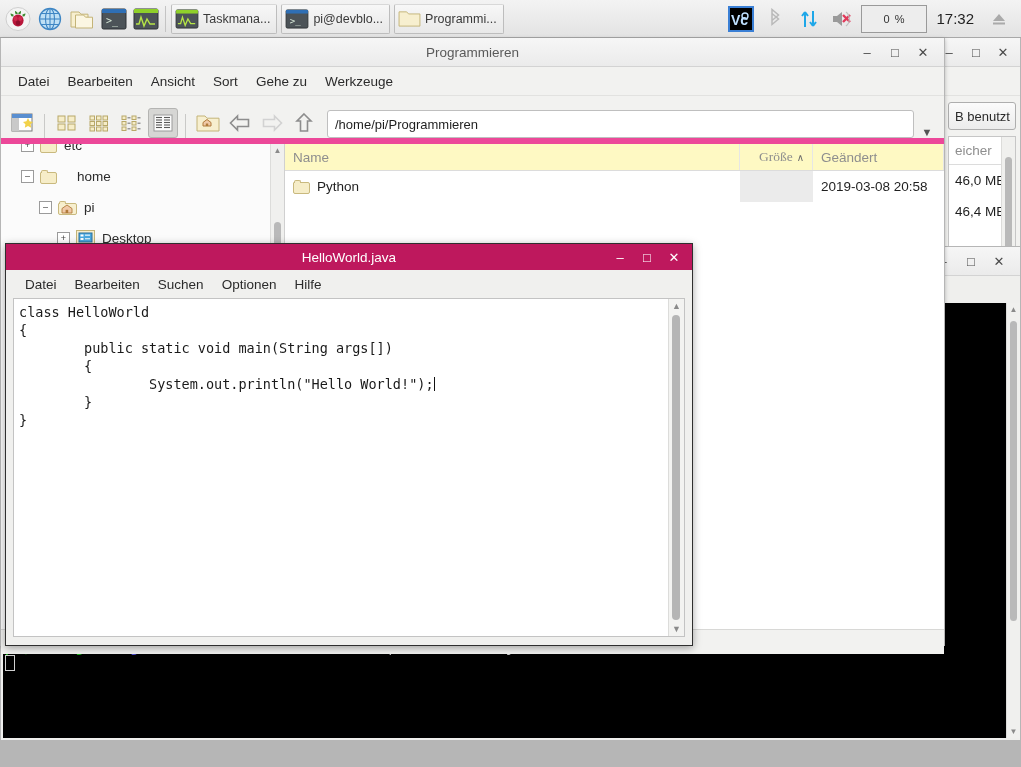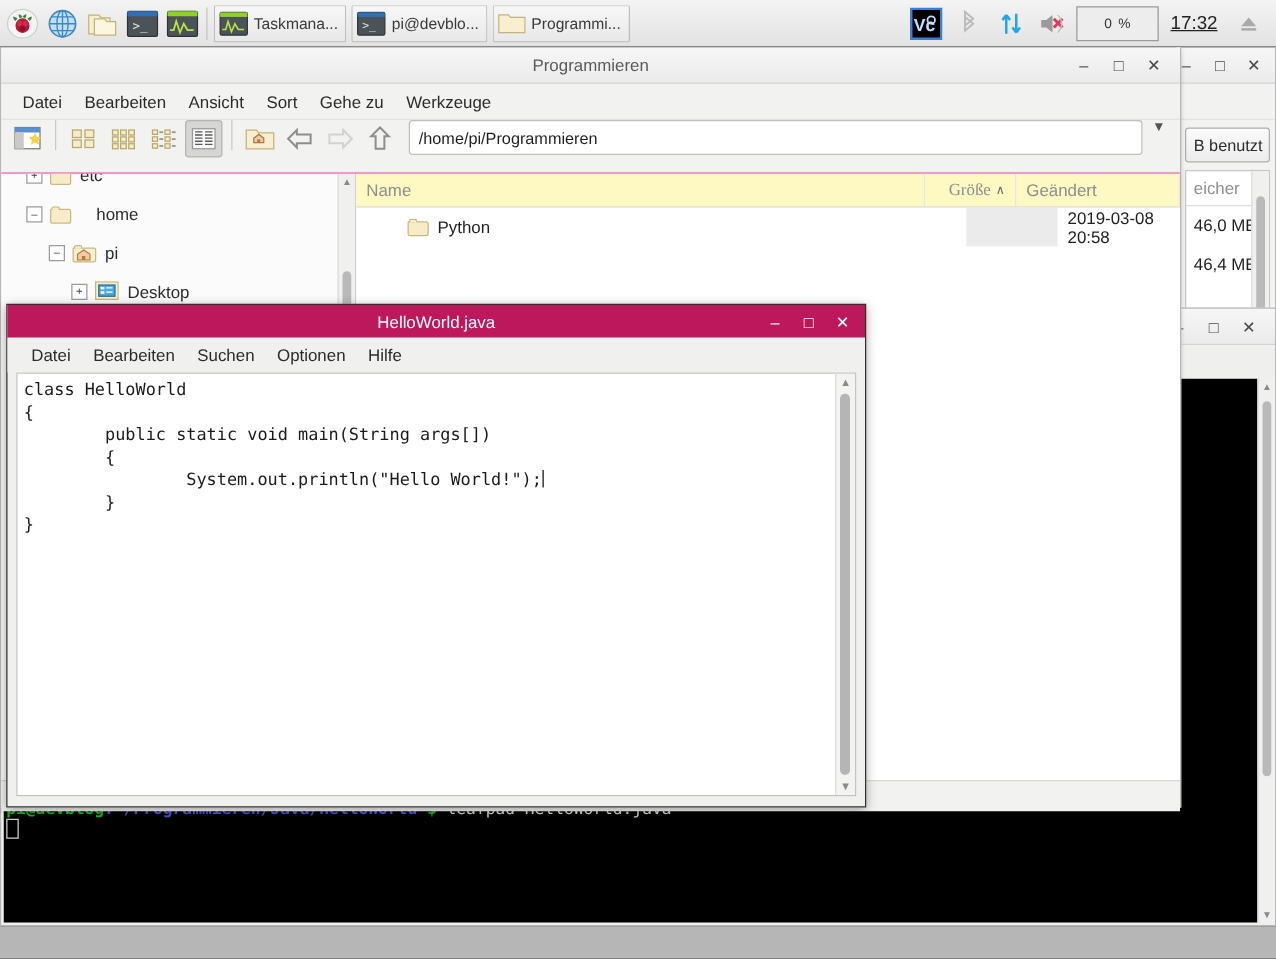--- a/index.html
+++ b/index.html
@@ -37,21 +37,21 @@
     border-color:#9f9f9f;
     box-shadow:inset 0 0 0 1px #ffffff;
   }
   .tb-task .lbl{overflow:hidden;text-overflow:ellipsis;}
   .tray{margin-left:auto;display:flex;align-items:center;gap:2px;padding-right:4px;}
   .cpu-box{
     border:1px solid #9a9a9a;background:#ededed;
     width:64px;height:26px;display:flex;align-items:center;justify-content:center;
     font-size:11px;color:#333;letter-spacing:1px;
   }
-  .clock{font-size:15px;color:#222;padding:0 7px;text-decoration:underline;}
+  .clock{font-size:15px;color:#222;padding:0 7px;}
   
   .ico{display:block;}
   
   #pcman{
     position:absolute;left:0;top:38px;width:945px;height:608px;
     background:#f2f2f0;
     border:1px solid #b6b6b6;border-top:none;
     box-sizing:border-box;
     box-shadow:0 1px 4px rgba(0,0,0,.25);
   }
@@ -66,22 +66,22 @@
   }
   .wbtns{margin-left:auto;display:flex;align-items:center;gap:14px;padding-right:14px;z-index:2;}
   .wbtn{width:14px;height:14px;display:flex;align-items:center;justify-content:center;color:#4a4a4a;font-size:13px;line-height:1;}
   .menubar{
     height:28px;display:flex;align-items:center;gap:0;
     padding-left:8px;background:#f2f2f0;
     border-bottom:1px solid #e2e2e0;
   }
   .menubar span{padding:3px 9px;font-size:13.5px;color:#2b2b2b;border-radius:2px;}
   .toolbar{
-    height:42px;display:flex;align-items:flex-start;gap:2px;padding:0 6px;
-    background:#f2f2f0;border-bottom:1px solid #ec4899;
+    height:42px;display:flex;align-items:flex-end;gap:2px;padding:0 6px;
+    background:#f2f2f0;border-bottom:6px solid #ec4899;
   }
   .tbtn{width:30px;height:30px;display:flex;align-items:center;justify-content:center;border-radius:3px;}
   .tbtn.sel{background:#d6d6d4;border:1px solid #b4b4b2;box-sizing:border-box;}
   .tbsep{width:1px;height:24px;background:#c9c9c7;margin:0 5px;}
   .pathbox{
     flex:1;height:26px;background:#fff;border:1px solid #bfbfbf;border-radius:3px;
     display:flex;align-items:center;padding:0 7px;margin-left:6px;
     font-size:13px;color:#1f1f1f;
   }
   .pathdrop{width:22px;display:flex;align-items:center;justify-content:center;color:#555;font-size:11px;}
@@ -98,21 +98,21 @@
   .tree-sb{position:absolute;right:0;top:0;width:13px;height:100%;background:#f0f0ee;border-left:1px solid #dcdcda;}
   .tree-sb .thumb{position:absolute;left:3px;width:7px;border-radius:4px;background:#b9b9b9;}
   .tree-sb .arw{position:absolute;left:2px;width:9px;text-align:center;color:#8a8a8a;font-size:8px;}
   .flist{flex:1;background:#fff;position:relative;overflow:hidden;}
   .cols{display:flex;height:26px;border-bottom:1px solid #dcdcdc;background:#fef9c3;}
   .col{font-size:13.5px;color:#8e8e8e;display:flex;align-items:center;padding:0 8px;box-sizing:border-box;border-right:1px solid #e6e6e6;}
   .col.name{width:455px;}
   .col.size{width:73px;justify-content:flex-end;gap:4px;font-family:Liberation Serif, serif;}
   .col.mod{flex:1;}
   .frow{display:flex;height:31px;align-items:center;font-size:13.5px;color:#1f1f1f;}
-  .frow .c-name{width:455px;display:flex;align-items:center;gap:7px;padding-left:8px;box-sizing:border-box;margin-left:33px;}
+  .frow .c-name{width:455px;display:flex;align-items:center;gap:7px;padding-left:8px;box-sizing:border-box;}
   .frow .c-size{width:73px;background:#ebebeb;height:31px;box-sizing:border-box;}
   .frow .c-mod{flex:1;padding-left:8px;}
   .fm-status{height:24px;background:#f2f2f0;border-top:1px solid #d8d8d6;}
   
   .folder{width:17px;height:14px;position:relative;flex:none;}
   .folder i{position:absolute;left:0;top:2px;width:17px;height:12px;background:#f6edc8;border:1px solid #c9b97e;border-radius:1px 2px 2px 2px;box-sizing:border-box;}
   .folder i:after{content:"";position:absolute;left:0;top:-3px;width:7px;height:3px;background:#f6edc8;border:1px solid #c9b97e;border-bottom:none;border-radius:2px 2px 0 0;box-sizing:border-box;}
   
   #taskman{
     position:absolute;left:941px;top:38px;width:80px;height:608px;

